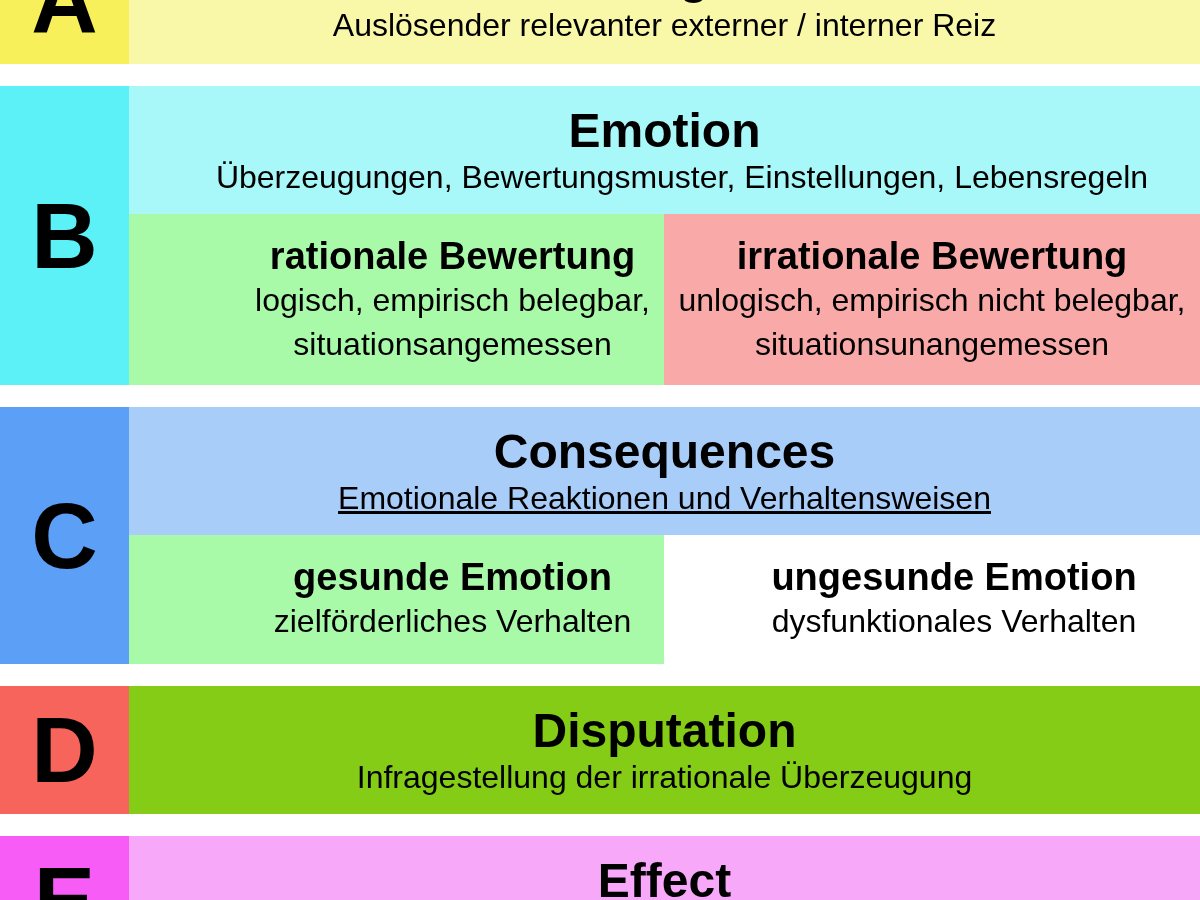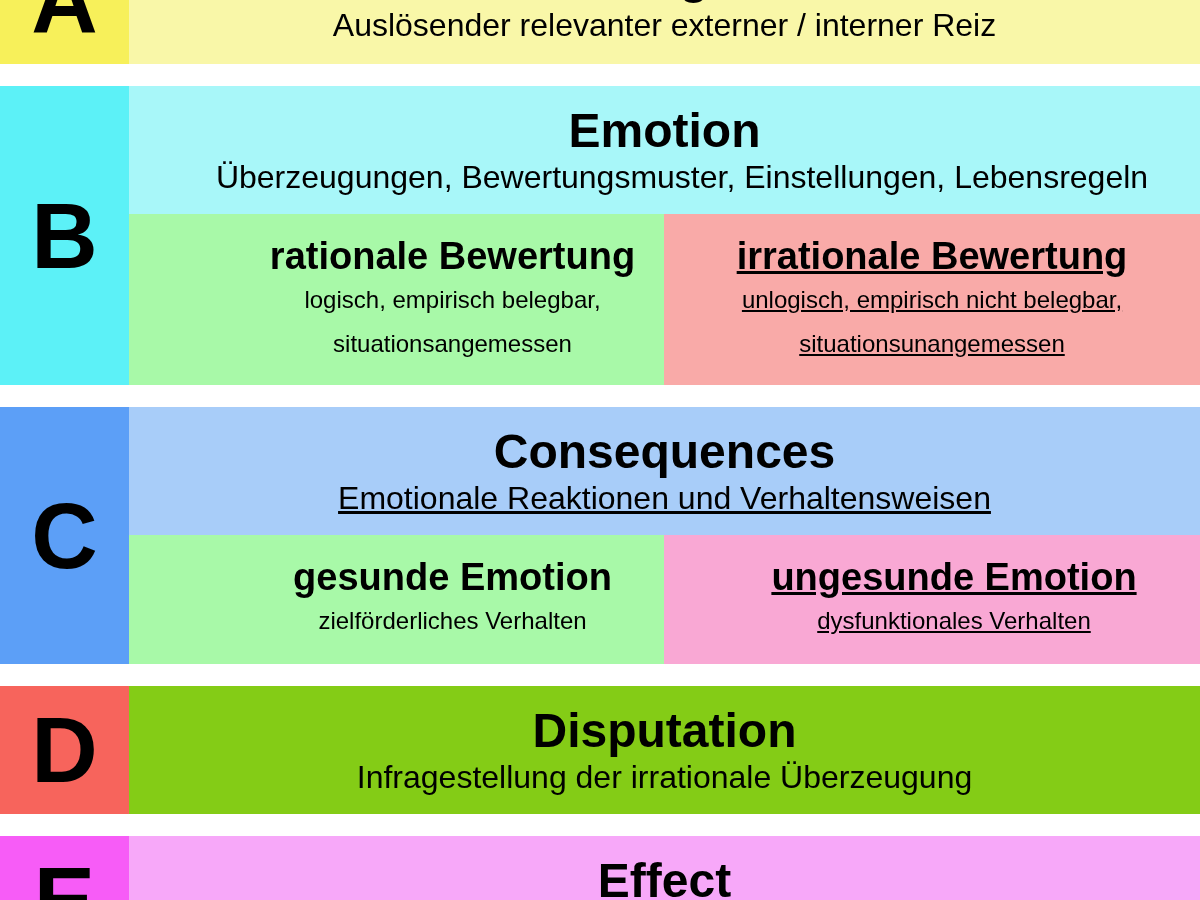--- a/index.html
+++ b/index.html
@@ -19,23 +19,23 @@
     .head {
       position: absolute; left: 0; right: 0; top: 0;
       text-align: center;
     }
     .title { font-weight: bold; font-size: 48px; line-height: 54px; display: block; }
     .sub { font-size: 32px; line-height: 34px; display: block; }
     .half {
       position: absolute; top: 128px; bottom: 0; text-align: center;
     }
     .half .h { font-weight: bold; font-size: 38px; line-height: 44px; display: block; padding-top: 20px; }
-    .half .t { font-size: 24px; line-height: 44px; display: block; }
+    .half .t { font-size: 32px; line-height: 44px; display: block; }
     .left { left: 0; width: 647px; }
-    .right { left: 535px; right: 0; text-decoration: underline; }
+    .right { left: 535px; right: 0; }
   </style>
 </head>
 <body>
 
 <div class="sec" style="top:-64px;height:128px;">
   <div class="letter" style="background:#f7f05a;">A</div>
   <div class="body" style="background:#f9f7a8;">
     <div class="head" style="top:14px;">
       <span class="title">Activating Event</span>
       <span class="sub" style="margin-top:4px;">Auslösender relevanter externer / interner Reiz</span>
@@ -67,21 +67,21 @@
   <div class="letter" style="background:#5c9ff7;">C</div>
   <div class="body" style="background:#a8cdf9;">
     <div class="head" style="top:18px;">
       <span class="title">Consequences</span>
       <span class="sub" style="margin-top:2px;text-decoration:underline;">Emotionale Reaktionen und Verhaltensweisen</span>
     </div>
     <div class="half left" style="background:#a8f9a8;">
       <span class="h">gesunde Emotion</span>
       <span class="t">zielförderliches Verhalten</span>
     </div>
-    <div class="half right" style="background:#f9a8d4;padding-left:44px;">
+    <div class="half right" style="background:#ffffff;padding-left:44px;">
       <span class="h">ungesunde Emotion</span>
       <span class="t">dysfunktionales Verhalten</span>
     </div>
   </div>
 </div>
 
 <div class="sec" style="top:686px;height:128px;">
   <div class="letter" style="background:#f7645c;">D</div>
   <div class="body" style="background:#84cc16;">
     <div class="head" style="top:18px;">

